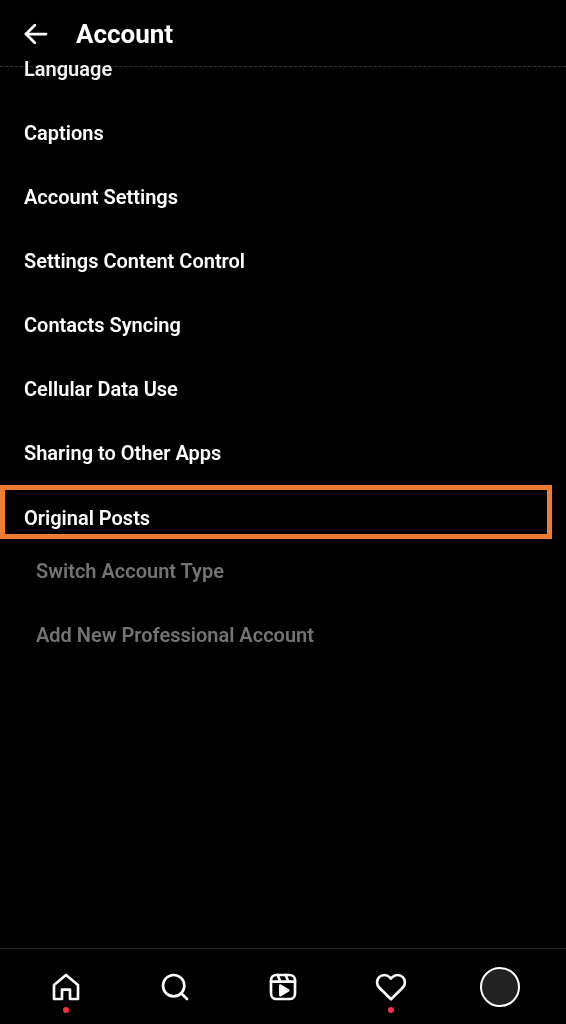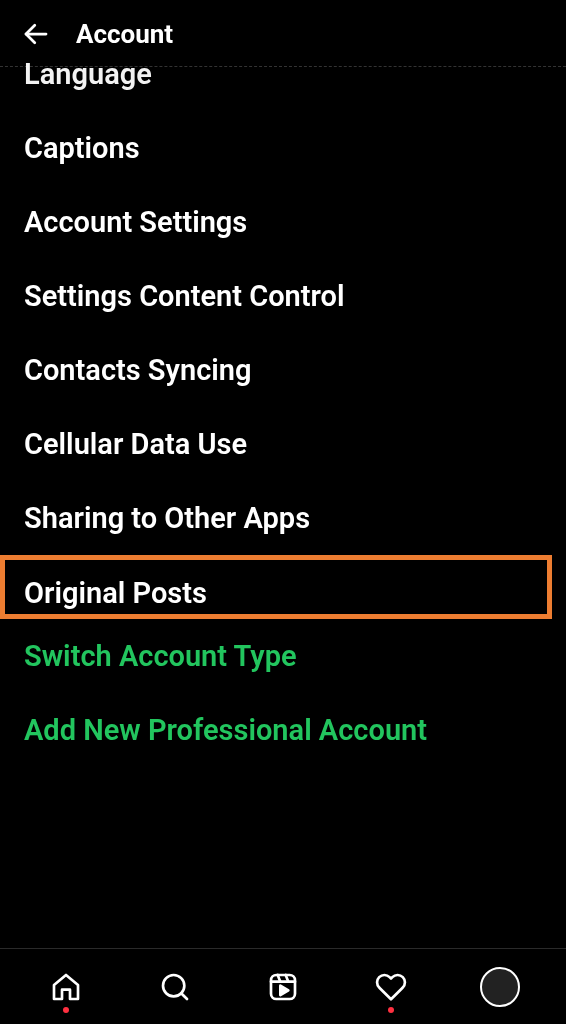--- a/index.html
+++ b/index.html
@@ -32,38 +32,39 @@
     }
     .header-title {
       font-size: 26px;
       font-weight: 700;
     }
     .content {
       padding: 0 24px;
     }
     .row {
       padding: 20px 0;
-      font-size: 29px;
+      font-size: 20px;
       font-weight: 600;
     }
     .row.partial {
       padding-top: 0;
       margin-top: -10px;
       opacity: 0.95;
     }
     .row.highlighted {
       border: 5px solid #ed7d31;
       margin-left: -24px;
       margin-right: -10px;
       padding-left: 19px;
       padding-top: 16px;
       padding-bottom: 4px;
     }
     .row.link {
-      color: #22c55e;
+      color: #737373;
+      margin-left: 12px;
     }
     .tabbar {
       position: absolute;
       bottom: 0;
       left: 0;
       right: 0;
       height: 76px;
       border-top: 1px solid #2a2a2a;
       display: flex;
       align-items: center;

